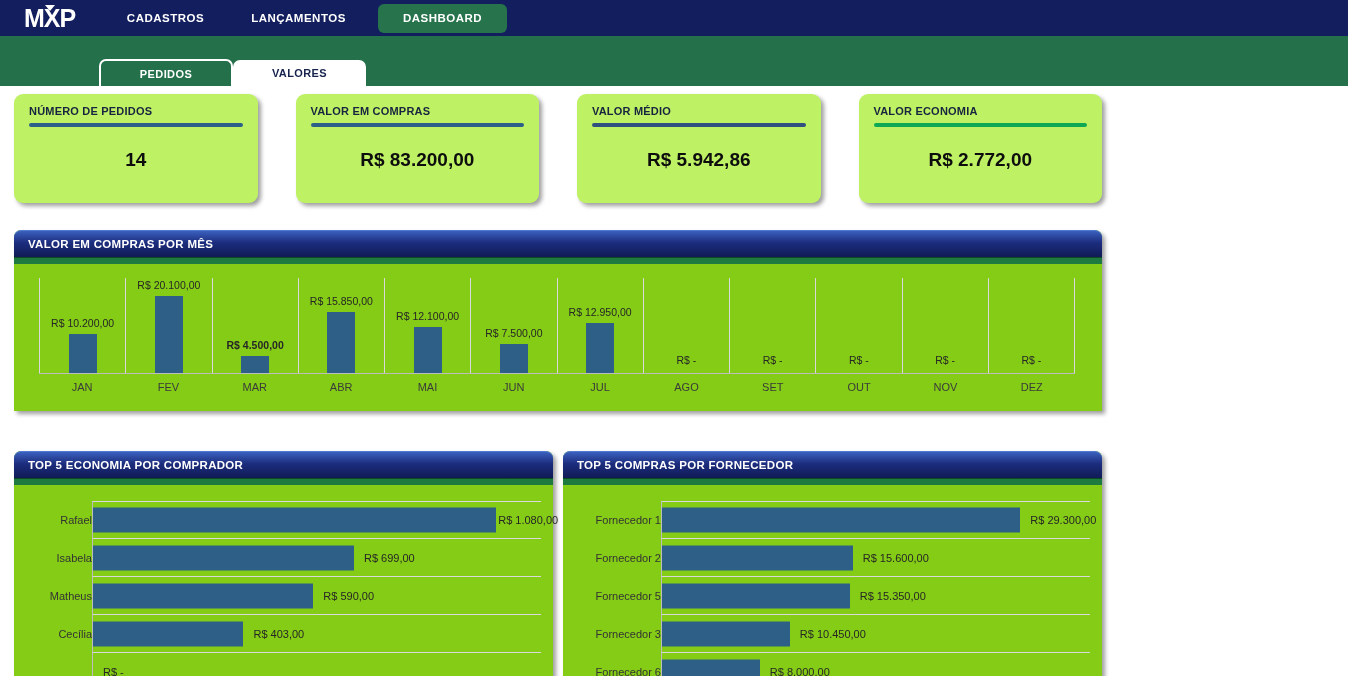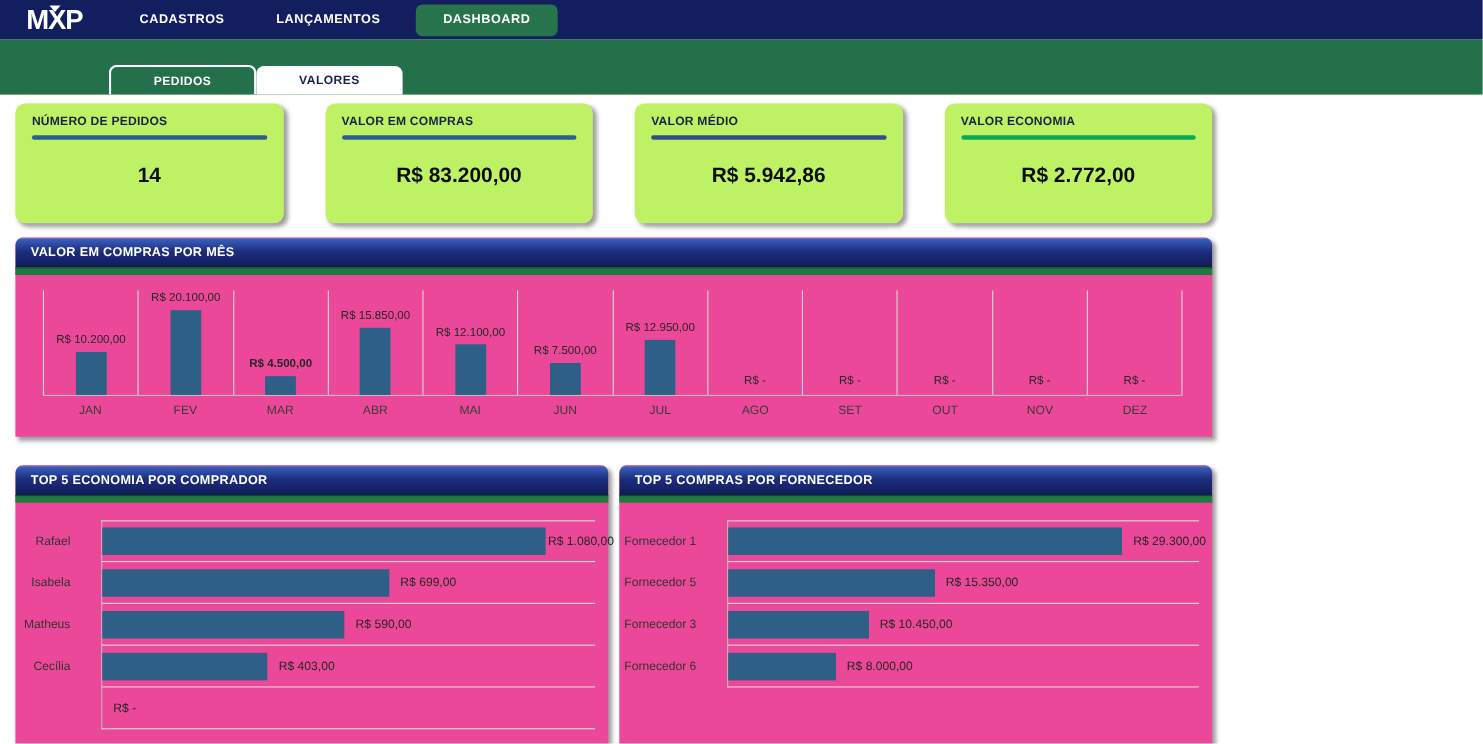--- a/index.html
+++ b/index.html
@@ -29,22 +29,22 @@
   
   .content { padding:8px 0 0 14px; }
 
   .kpi-row { display:flex; gap:38px; width:1088px; }
   .kpi-card { flex:1; height:109px; background:#bef264; border-radius:9px;
     box-shadow:3px 3px 4px rgba(0,0,0,.38); padding:11px 15px; }
   .kpi-title { font-size:11px; font-weight:bold; color:#17233f; letter-spacing:.2px; }
   .kpi-underline { height:4px; margin-top:6px; border-radius:2px; }
   .kpi-value { text-align:center; font-size:19px; font-weight:bold; color:#0d0d0d; margin-top:22px; }
 
-  .panel { width:1088px; background:#ec4899; border-radius:7px 7px 0 0;
-    box-shadow:3px 3px 4px rgba(0,0,0,.38); margin-top:13px; }
+  .panel { width:1088px; background:#84cc16; border-radius:7px 7px 0 0;
+    box-shadow:3px 3px 4px rgba(0,0,0,.38); margin-top:27px; }
   .panel-header { height:27px; border-radius:7px 7px 0 0; display:flex; align-items:center;
     padding-left:14px; color:#fff; font-weight:bold; font-size:11.5px; letter-spacing:.3px;
     background:linear-gradient(180deg,#3a60bd 0%,#1c2d7e 45%,#101b56 100%);
     border-top:1px solid #4f79d2; }
   .panel-green { height:7px; background:#1e7a3e; border-top:1px solid #0b4a22; }
 
   
   .month-body { height:147px; padding:14px 27px 0 25px; }
   .month-plot { display:flex; height:96px; border-bottom:1px solid #bdbdbd; }
   .month-col { flex:1; position:relative; border-left:1px solid #d9d9d9; }
@@ -55,21 +55,21 @@
     white-space:nowrap; font-size:10.5px; color:#262626; }
   .months-row { display:flex; }
   .month-name { flex:1; text-align:center; font-size:11px; color:#3a3a3a; padding-top:7px; }
 
   
   .bottom-row { display:flex; gap:10px; margin-top:13px; }
   .panel-half { width:539px; }
   .hbar-body { height:226px; padding:16px 0 0 0; }
   .hbar-row { display:flex; height:38px; }
   .hbar-name { display:flex; align-items:center; justify-content:flex-end;
-    padding-right:28px; font-size:11px; color:#333; }
+    padding-right:0; font-size:11px; color:#333; }
   .hbar-track { flex:1; position:relative; border-bottom:1px solid #d9d9d9;
     border-left:1px solid #bdbdbd; margin-right:12px; }
   .hbar-row:first-child .hbar-track { border-top:1px solid #d9d9d9; }
   .hbar-bar { position:absolute; top:50%; transform:translateY(-50%); height:25px;
     left:0; background:#2d5f87; }
   .hbar-value { position:absolute; top:50%; transform:translateY(-50%);
     font-size:11px; color:#262626; white-space:nowrap; }
 </style>
 </head>
 <body>
@@ -232,20 +232,27 @@
       <div class="panel-green"></div>
       <div class="hbar-body">
           <div class="hbar-row">
             <div class="hbar-name" style="width: 98px;">Fornecedor 1</div>
             <div class="hbar-track">
               <div class="hbar-bar" style="width: 83.71%; background: rgb(45, 95, 135);"></div>
               <div class="hbar-value" style="left: calc(83.71% + 10px);">R$ 29.300,00</div>
             </div>
           </div>
           <div class="hbar-row">
+            <div class="hbar-name" style="width: 98px;">Fornecedor 2</div>
+            <div class="hbar-track">
+              <div class="hbar-bar" style="width: 44.57%; background: rgb(45, 95, 135);"></div>
+              <div class="hbar-value" style="left: calc(44.57% + 10px);">R$ 15.600,00</div>
+            </div>
+          </div>
+          <div class="hbar-row">
             <div class="hbar-name" style="width: 98px;">Fornecedor 5</div>
             <div class="hbar-track">
               <div class="hbar-bar" style="width: 43.86%; background: rgb(45, 95, 135);"></div>
               <div class="hbar-value" style="left: calc(43.86% + 10px);">R$ 15.350,00</div>
             </div>
           </div>
           <div class="hbar-row">
             <div class="hbar-name" style="width: 98px;">Fornecedor 3</div>
             <div class="hbar-track">
               <div class="hbar-bar" style="width: 29.86%; background: rgb(45, 95, 135);"></div>

